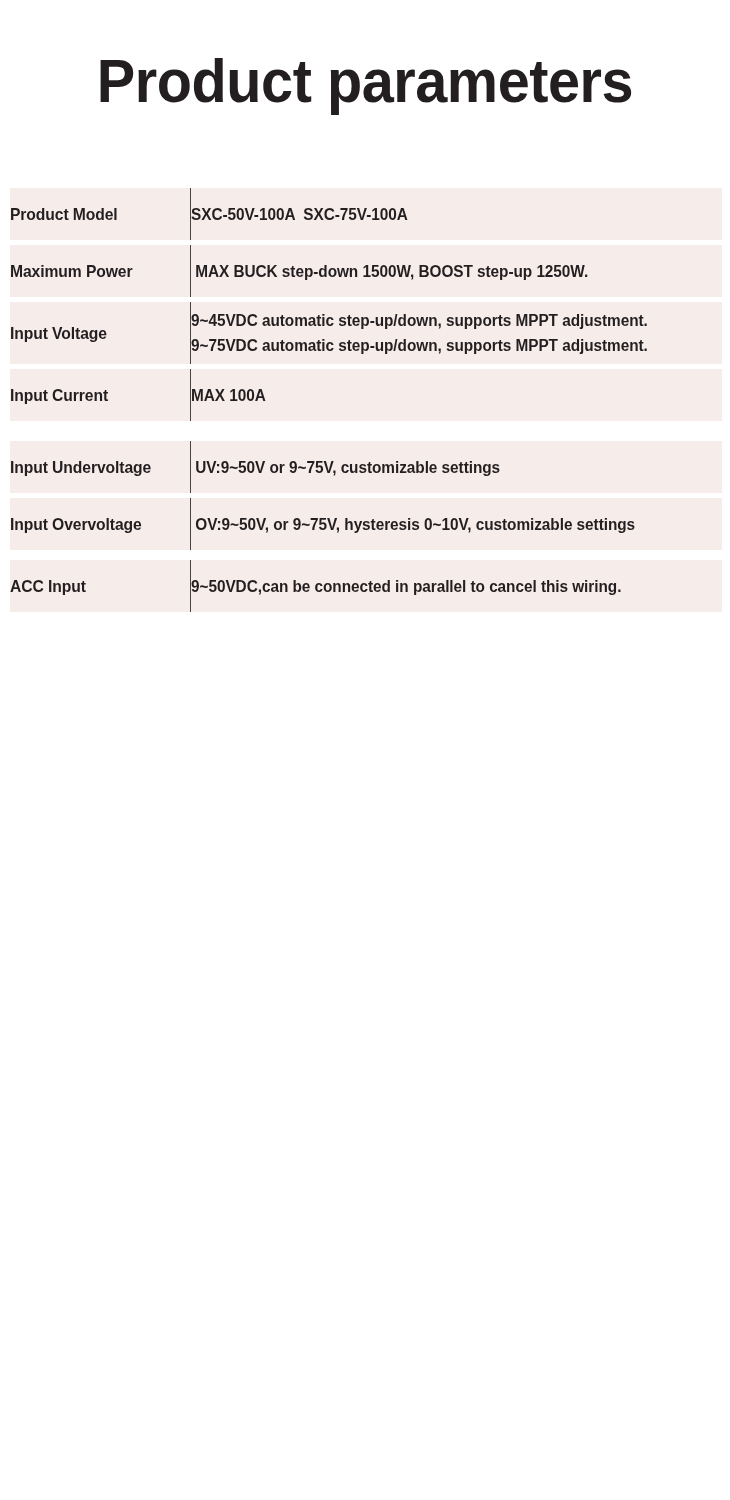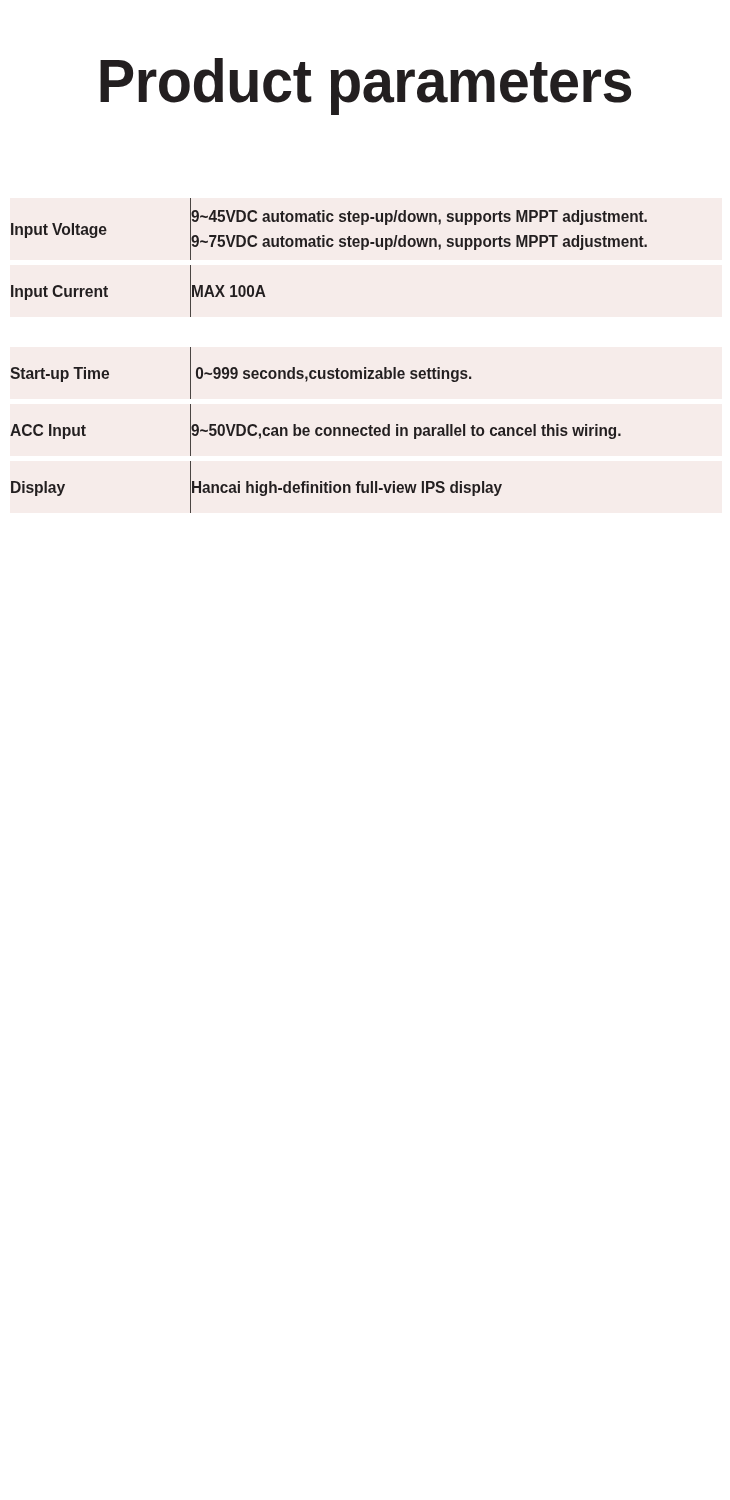--- a/index.html
+++ b/index.html
@@ -118,23 +118,35 @@
 <body>
 
 <div class="page">
 
   <div class="title-block">
     <span class="page-title">Product parameters</span>
   </div>
 
   <table class="spec-table">
     <tbody id="spec-body">
-        <tr class="gap-row">
-          <td class="gap-left"></td>
-          <td class="gap-right"></td>
+        <tr class="spec-row h-single">
+          <td class="cell cell-label h-single">
+            <span class="lbl">Product Model</span>
+          </td>
+          <td class="cell cell-value v-normal"><span class="val">SXC-50V-100A  SXC-75V-100A</span></td>
+        </tr>
+        <tr class="gap-row">
+          <td class="gap-left"></td>
+          <td class="gap-right"></td>
+        </tr>
+        <tr class="spec-row h-single">
+          <td class="cell cell-label h-single">
+            <span class="lbl">Maximum Power</span>
+          </td>
+          <td class="cell cell-value v-normal"><span class="val"> MAX BUCK step-down 1500W, BOOST step-up 1250W.</span></td>
         </tr>
         <tr class="gap-row">
           <td class="gap-left"></td>
           <td class="gap-right"></td>
         </tr>
         <tr class="spec-row h-double">
           <td class="cell cell-label h-double">
             <span class="lbl">Input Voltage</span>
           </td>
           <td class="cell cell-value v-normal"><span class="val">9~45VDC automatic step-up/down, supports MPPT adjustment.
@@ -159,53 +171,53 @@
           <td class="gap-right"></td>
         </tr>
         <tr class="gap-row">
           <td class="gap-left"></td>
           <td class="gap-right"></td>
         </tr>
         <tr class="gap-row">
           <td class="gap-left"></td>
           <td class="gap-right"></td>
         </tr>
-        <tr class="gap-row">
-          <td class="gap-left"></td>
-          <td class="gap-right"></td>
-        </tr>
-        <tr class="gap-row">
-          <td class="gap-left"></td>
-          <td class="gap-right"></td>
-        </tr>
-        <tr class="spec-row h-single">
-          <td class="cell cell-label h-single">
-            <span class="lbl">Start-up Time</span>
-          </td>
-          <td class="cell cell-value v-bold"><span class="val"> 0~999 seconds,customizable settings.</span></td>
+        <tr class="spec-row h-single">
+          <td class="cell cell-label h-single">
+            <span class="lbl">Input Undervoltage</span>
+          </td>
+          <td class="cell cell-value v-normal"><span class="val"> UV:9~50V or 9~75V, customizable settings</span></td>
+        </tr>
+        <tr class="gap-row">
+          <td class="gap-left"></td>
+          <td class="gap-right"></td>
+        </tr>
+        <tr class="spec-row h-single">
+          <td class="cell cell-label h-single">
+            <span class="lbl">Input Overvoltage</span>
+          </td>
+          <td class="cell cell-value v-normal"><span class="val"> OV:9~50V, or 9~75V, hysteresis 0~10V, customizable settings</span></td>
+        </tr>
+        <tr class="gap-row">
+          <td class="gap-left"></td>
+          <td class="gap-right"></td>
         </tr>
         <tr class="gap-row">
           <td class="gap-left"></td>
           <td class="gap-right"></td>
         </tr>
         <tr class="spec-row h-single">
           <td class="cell cell-label h-single">
             <span class="lbl">ACC Input</span>
           </td>
           <td class="cell cell-value v-bold"><span class="val">9~50VDC,can be connected in parallel to cancel this wiring.</span></td>
         </tr>
         <tr class="gap-row">
           <td class="gap-left"></td>
           <td class="gap-right"></td>
-        </tr>
-        <tr class="spec-row h-single">
-          <td class="cell cell-label h-single">
-            <span class="lbl">Display</span>
-          </td>
-          <td class="cell cell-value v-bold"><span class="val">Hancai high-definition full-view lPS display</span></td>
         </tr>
         <tr class="gap-row">
           <td class="gap-left"></td>
           <td class="gap-right"></td>
         </tr>
         <tr class="gap-row">
           <td class="gap-left"></td>
           <td class="gap-right"></td>
         </tr>
         <tr class="gap-row">

